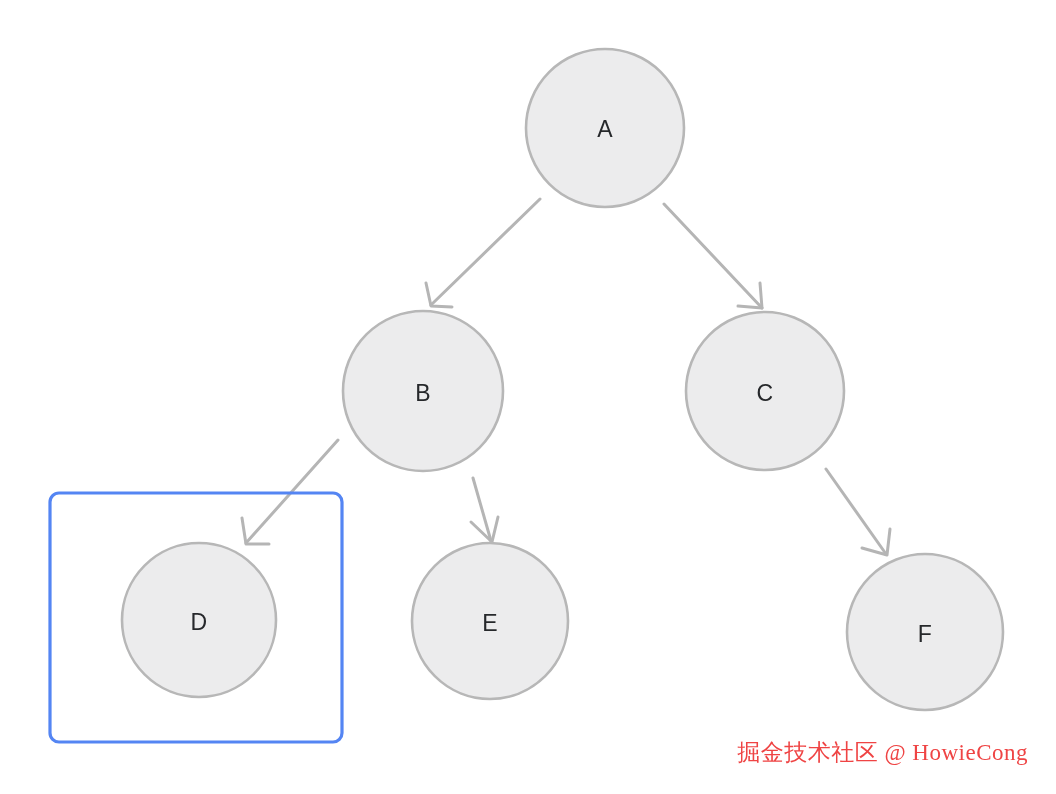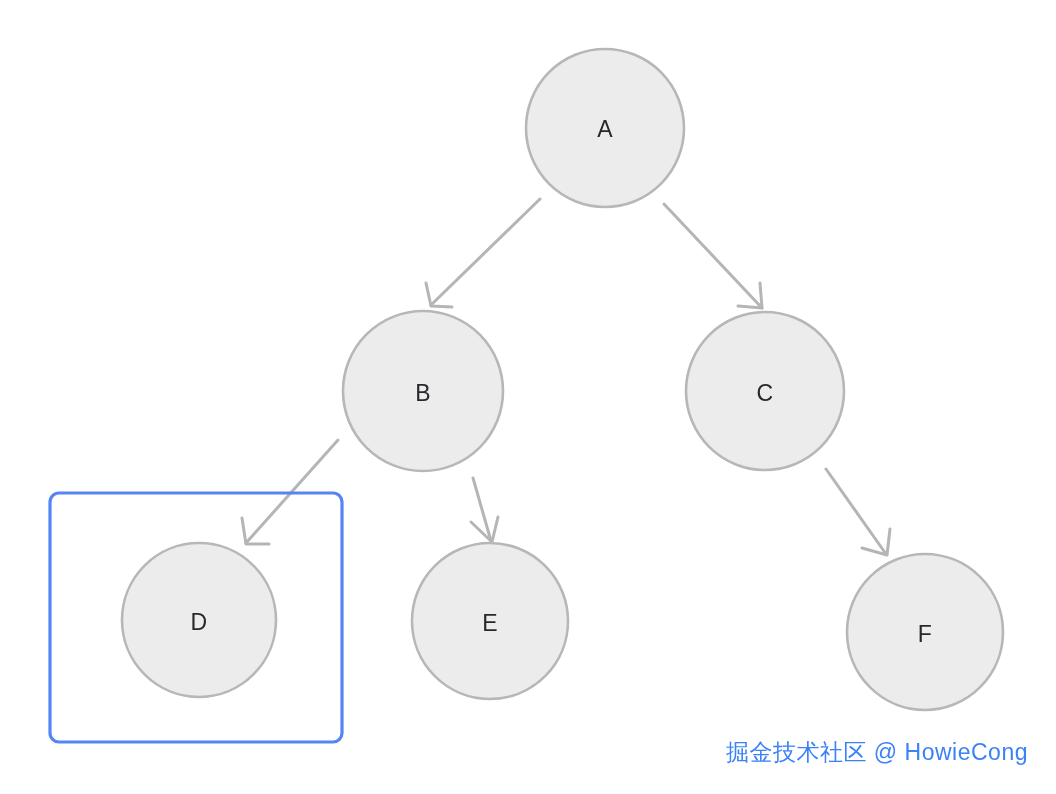--- a/index.html
+++ b/index.html
@@ -52,23 +52,23 @@
   }
   .highlight-box {
     fill: none;
     stroke: #5485f3;
     stroke-width: 3.2;
   }
   .watermark {
     position: absolute;
     right: 28px;
     bottom: 26px;
-    color: #3b82f6;
+    color: #ef4444;
     font-size: 23px;
-    font-family: Liberation Sans, sans-serif;
+    font-family: Liberation Serif, serif;
     white-space: nowrap;
     letter-spacing: 0.5px;
     user-select: none;
   }
 </style>
 </head>
 <body>
 
 <div id="canvas">
 

